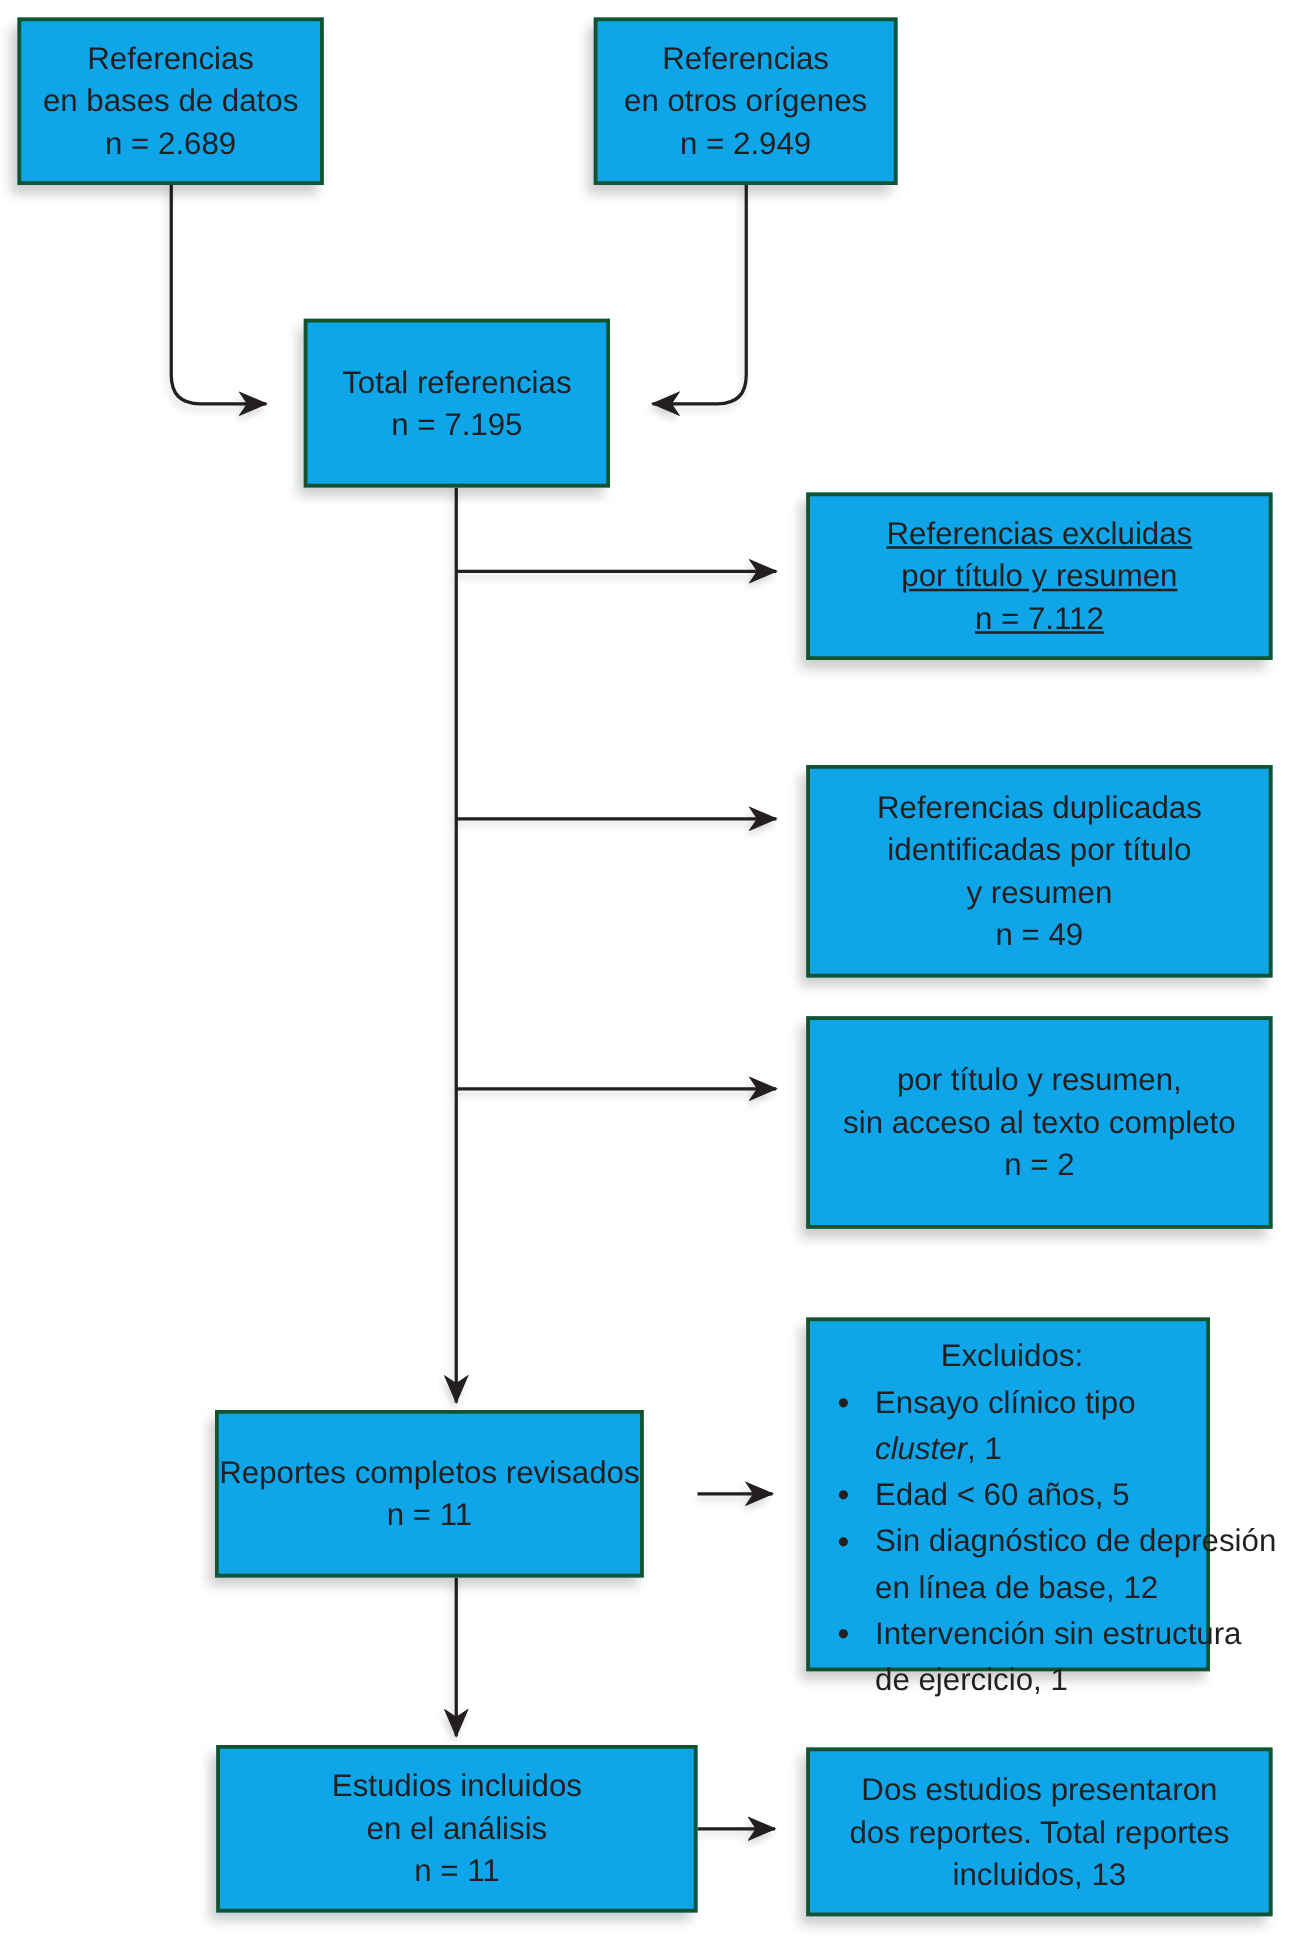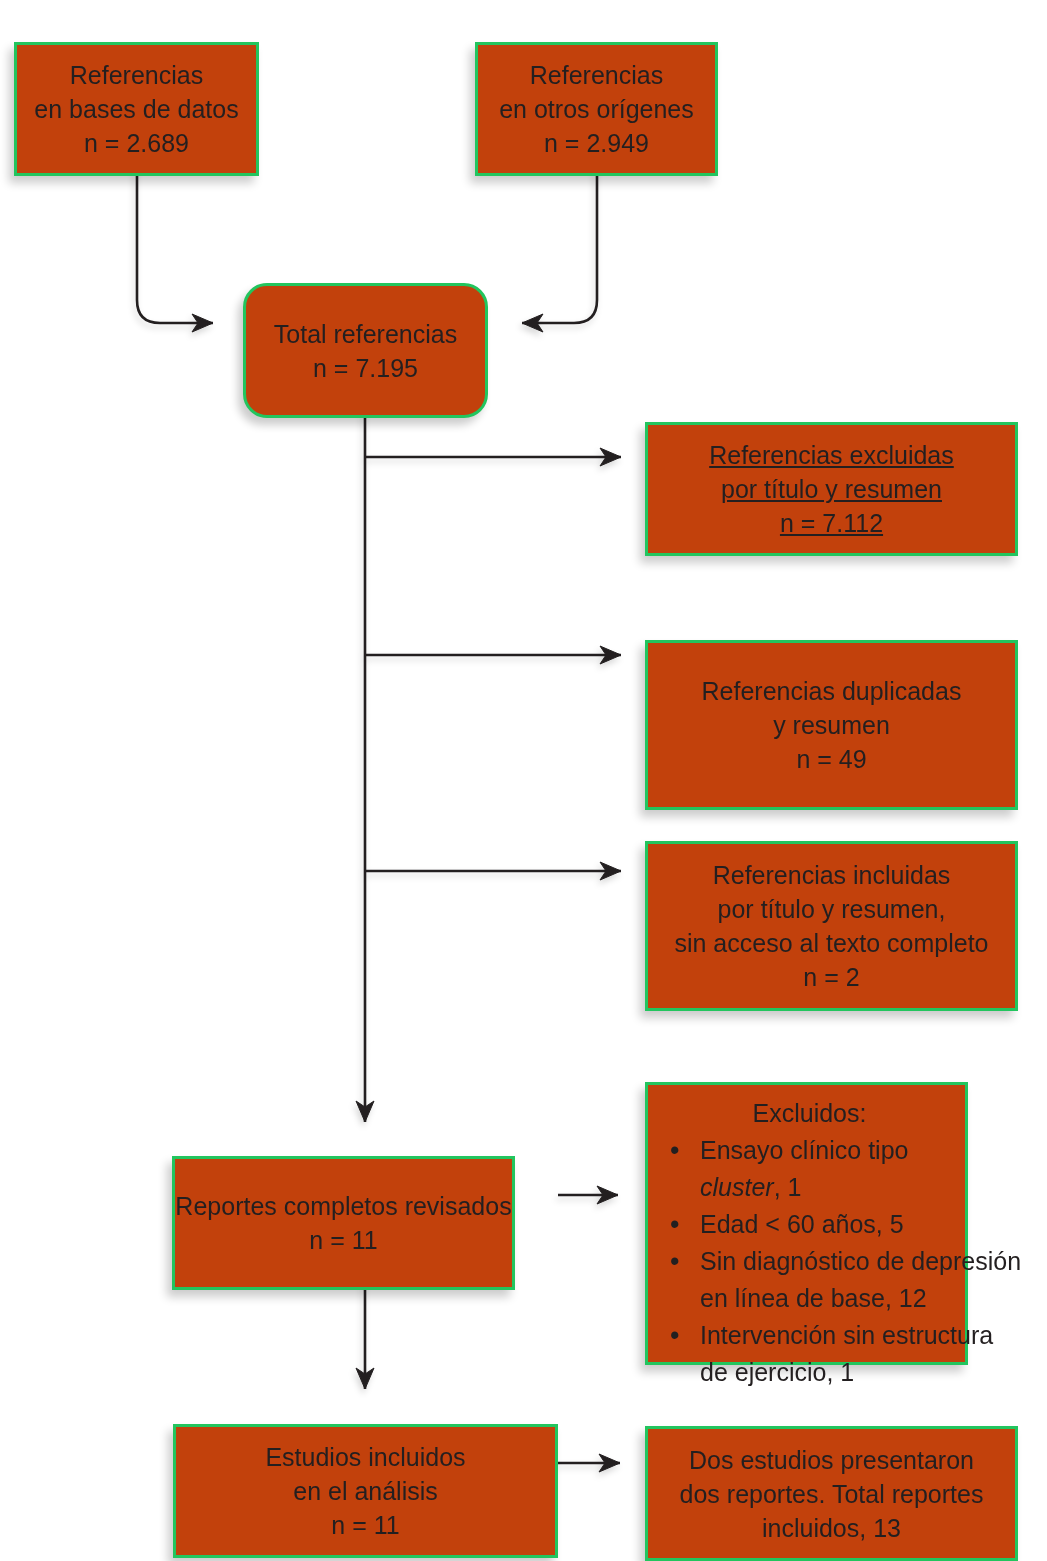--- a/index.html
+++ b/index.html
@@ -21,32 +21,31 @@
     left: 0;
     top: 0;
     width: 1047px;
     height: 1561px;
     pointer-events: none;
     filter: drop-shadow(-2px 4px 3px rgba(0,0,0,0.16));
   }
   .box {
     position: absolute;
     box-sizing: border-box;
-    background: #c2410c;
-    border: 3px solid #22c55e;
+    background: #0ea5e9;
+    border: 3px solid #14532d;
     box-shadow: -5px 7px 9px rgba(0,0,0,0.20);
     display: flex;
     flex-direction: column;
     justify-content: center;
     align-items: center;
     text-align: center;
     font-size: 25px;
     line-height: 34px;
     padding: 4px 6px;
-    margin-top: 28px;
   }
   .box .line {
     display: block;
     white-space: nowrap;
   }
   
   .box.bullets {
     justify-content: flex-start;
     align-items: stretch;
     text-align: left;
@@ -102,39 +101,39 @@
     <span class="line">en bases de datos</span>
     <span class="line">n = 2.689</span>
   </div>
 
   <div class="box" style="left:475px; top:14px; width:243px; height:134px;">
     <span class="line">Referencias</span>
     <span class="line">en otros orígenes</span>
     <span class="line">n = 2.949</span>
   </div>
 
-  <div class="box" style="left:243px; top:255px; width:245px; height:135px;border-radius:24px;">
+  <div class="box" style="left:243px; top:255px; width:245px; height:135px;">
     <span class="line">Total referencias</span>
     <span class="line">n = 7.195</span>
   </div>
 
   <div class="box" style="left:645px; top:394px; width:373px; height:134px;text-decoration:underline;">
     <span class="line">Referencias excluidas</span>
     <span class="line">por título y resumen</span>
     <span class="line">n = 7.112</span>
   </div>
 
   <div class="box" style="left:645px; top:612px; width:373px; height:170px;">
     <span class="line">Referencias duplicadas</span>
+    <span class="line">identificadas por título</span>
     <span class="line">y resumen</span>
     <span class="line">n = 49</span>
   </div>
 
   <div class="box" style="left:645px; top:813px; width:373px; height:170px;">
-    <span class="line">Referencias incluidas</span>
     <span class="line">por título y resumen,</span>
     <span class="line">sin acceso al texto completo</span>
     <span class="line">n = 2</span>
   </div>
 
   <div class="box bullets" style="left:645px; top:1054px; width:323px; height:283px;">
     <div class="bullets-title">Excluidos:</div>
 
     <div class="bullet-row">
       <span class="bullet-dot">•</span>

